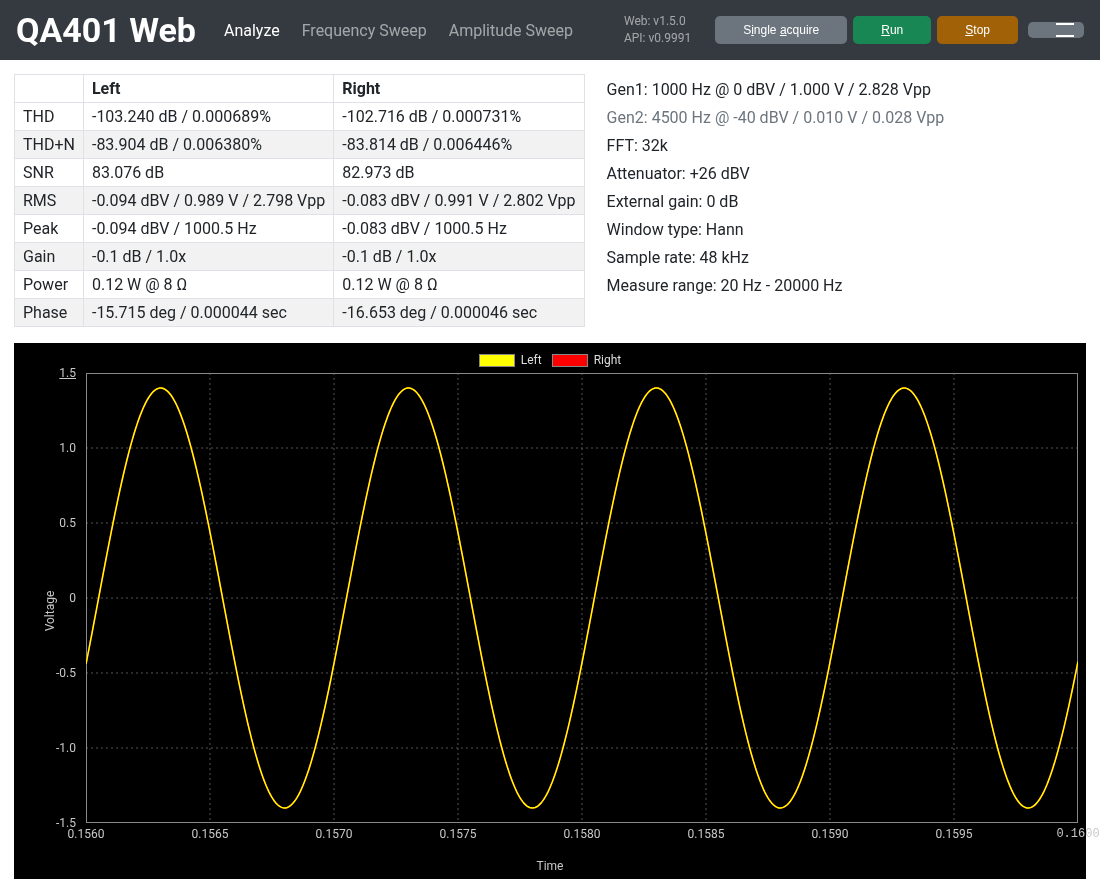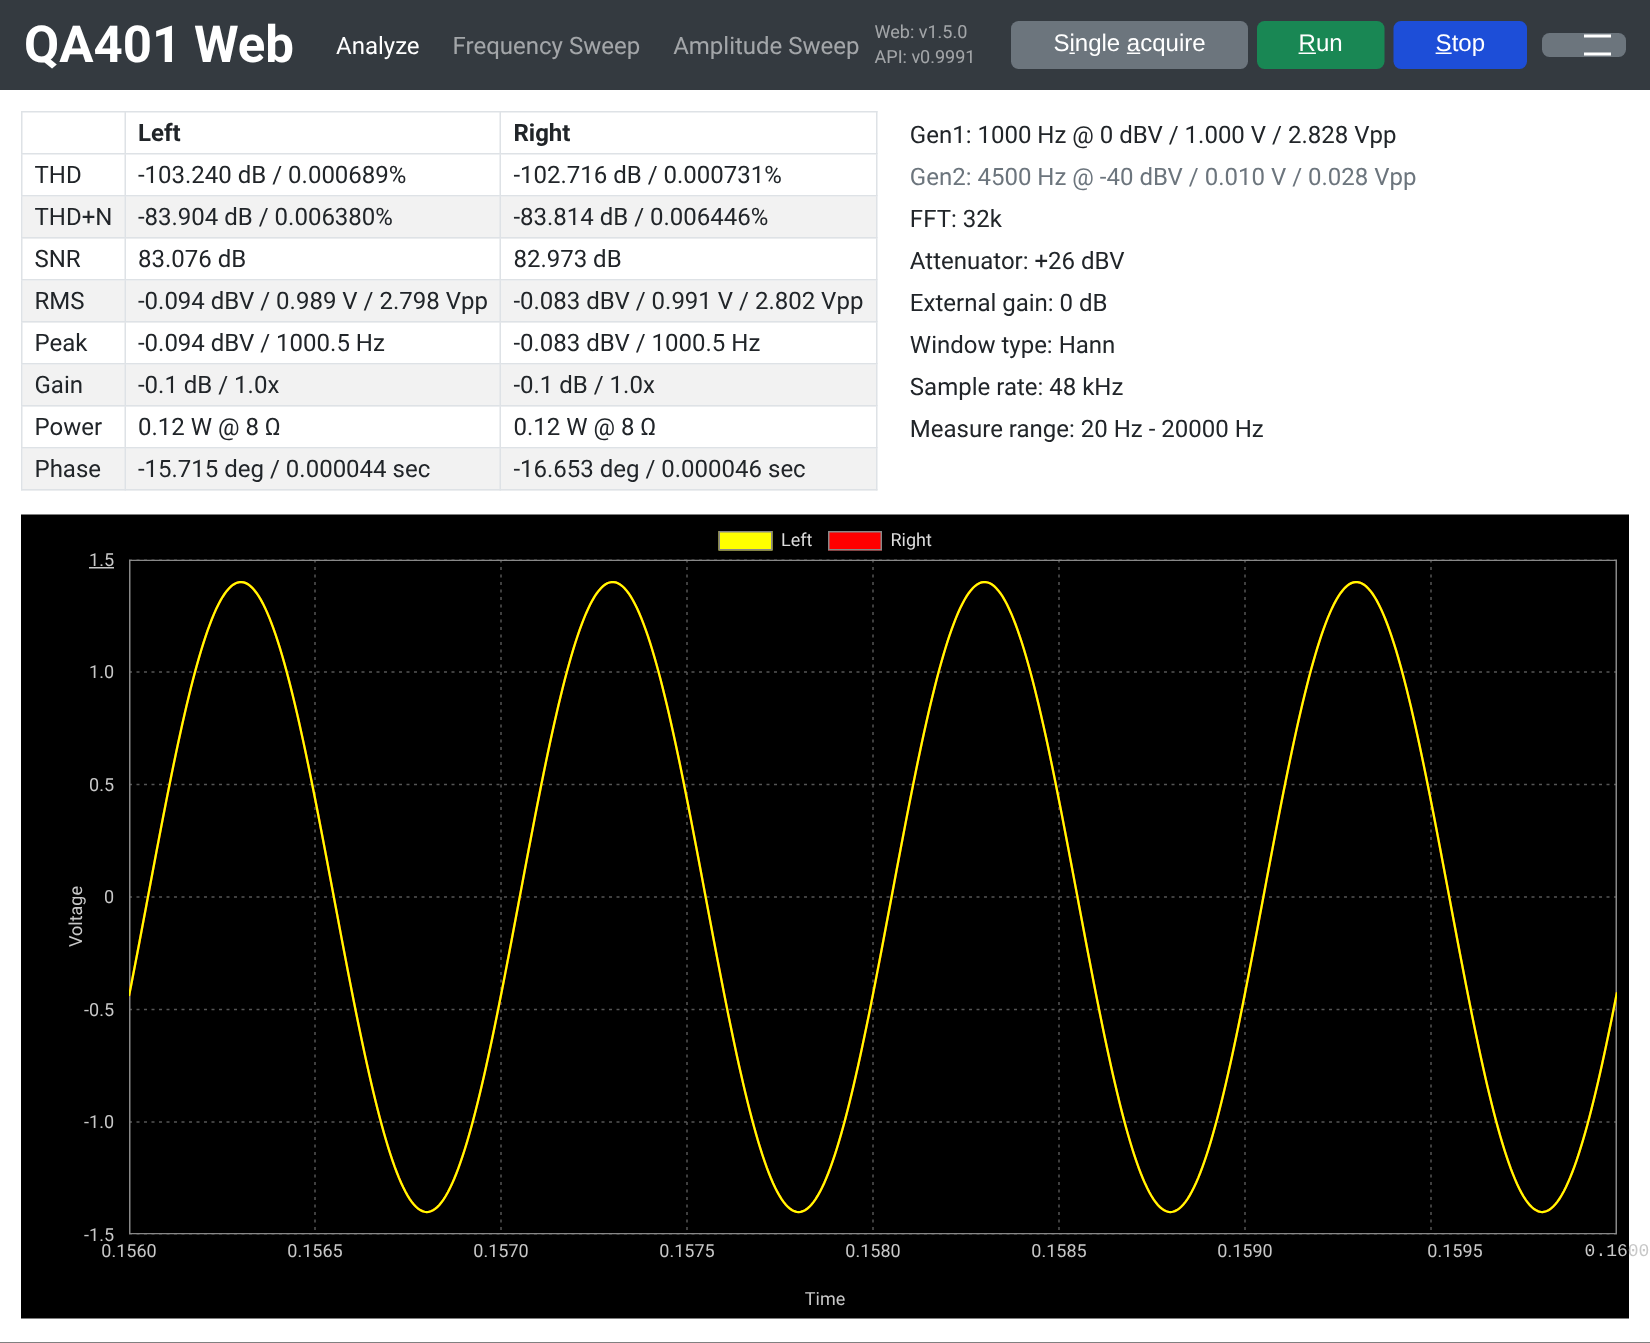--- a/index.html
+++ b/index.html
@@ -42,29 +42,29 @@
   .version-block {
     color: rgba(255,255,255,0.55);
     font-size: 12px;
     line-height: 1.4;
     margin-right: 18px;
   }
   .btn {
     border: none;
     border-radius: 5px;
     padding: 7px 28px;
-    font-size: 16px;
+    font-size: 12px;
     color: #fff;
     cursor: pointer;
     margin-left: 6px;
   }
   .btn .u { text-decoration: underline; }
   .btn-gray { background: #6c757d; }
   .btn-green { background: #198754; }
-  .btn-red { background: #1d4ed8; }
+  .btn-red { background: #a16207; }
   .btn-menu {
     background: #6c757d;
     width: 42px;
     display: inline-flex;
     align-items: center;
     justify-content: center;
     margin-left: 10px;
   }
   .hamburger {
     display: inline-block;
@@ -292,21 +292,21 @@
       <div class="y-tick" style="top: 0%; text-decoration: underline;">1.5</div>
     </div>
   <div class="x-ticks" id="x-ticks">
       <div class="x-tick" style="left: 0%;">0.1560</div>
       <div class="x-tick" style="left: 12.5%;">0.1565</div>
       <div class="x-tick" style="left: 25%;">0.1570</div>
       <div class="x-tick" style="left: 37.5%;">0.1575</div>
       <div class="x-tick" style="left: 50%;">0.1580</div>
       <div class="x-tick" style="left: 62.5%;">0.1585</div>
       <div class="x-tick" style="left: 75%;">0.1590</div>
-      <div class="x-tick" style="left: 87.5%; margin-left: 16px;">0.1595</div>
+      <div class="x-tick" style="left: 87.5%;">0.1595</div>
       <div class="x-tick" style="left: 100%; font-family: Liberation Mono, monospace;">0.1600</div>
     </div>
 
   <svg class="plot-svg" id="plot-svg" viewBox="0 0 992 450" preserveAspectRatio="none">
       <line x1="0" y1="450" x2="992" y2="450" class="grid-line"></line>
       <line x1="0" y1="375" x2="992" y2="375" class="grid-line"></line>
       <line x1="0" y1="300" x2="992" y2="300" class="grid-line"></line>
       <line x1="0" y1="225" x2="992" y2="225" class="grid-line"></line>
       <line x1="0" y1="150" x2="992" y2="150" class="grid-line"></line>
       <line x1="0" y1="75" x2="992" y2="75" class="grid-line"></line>

